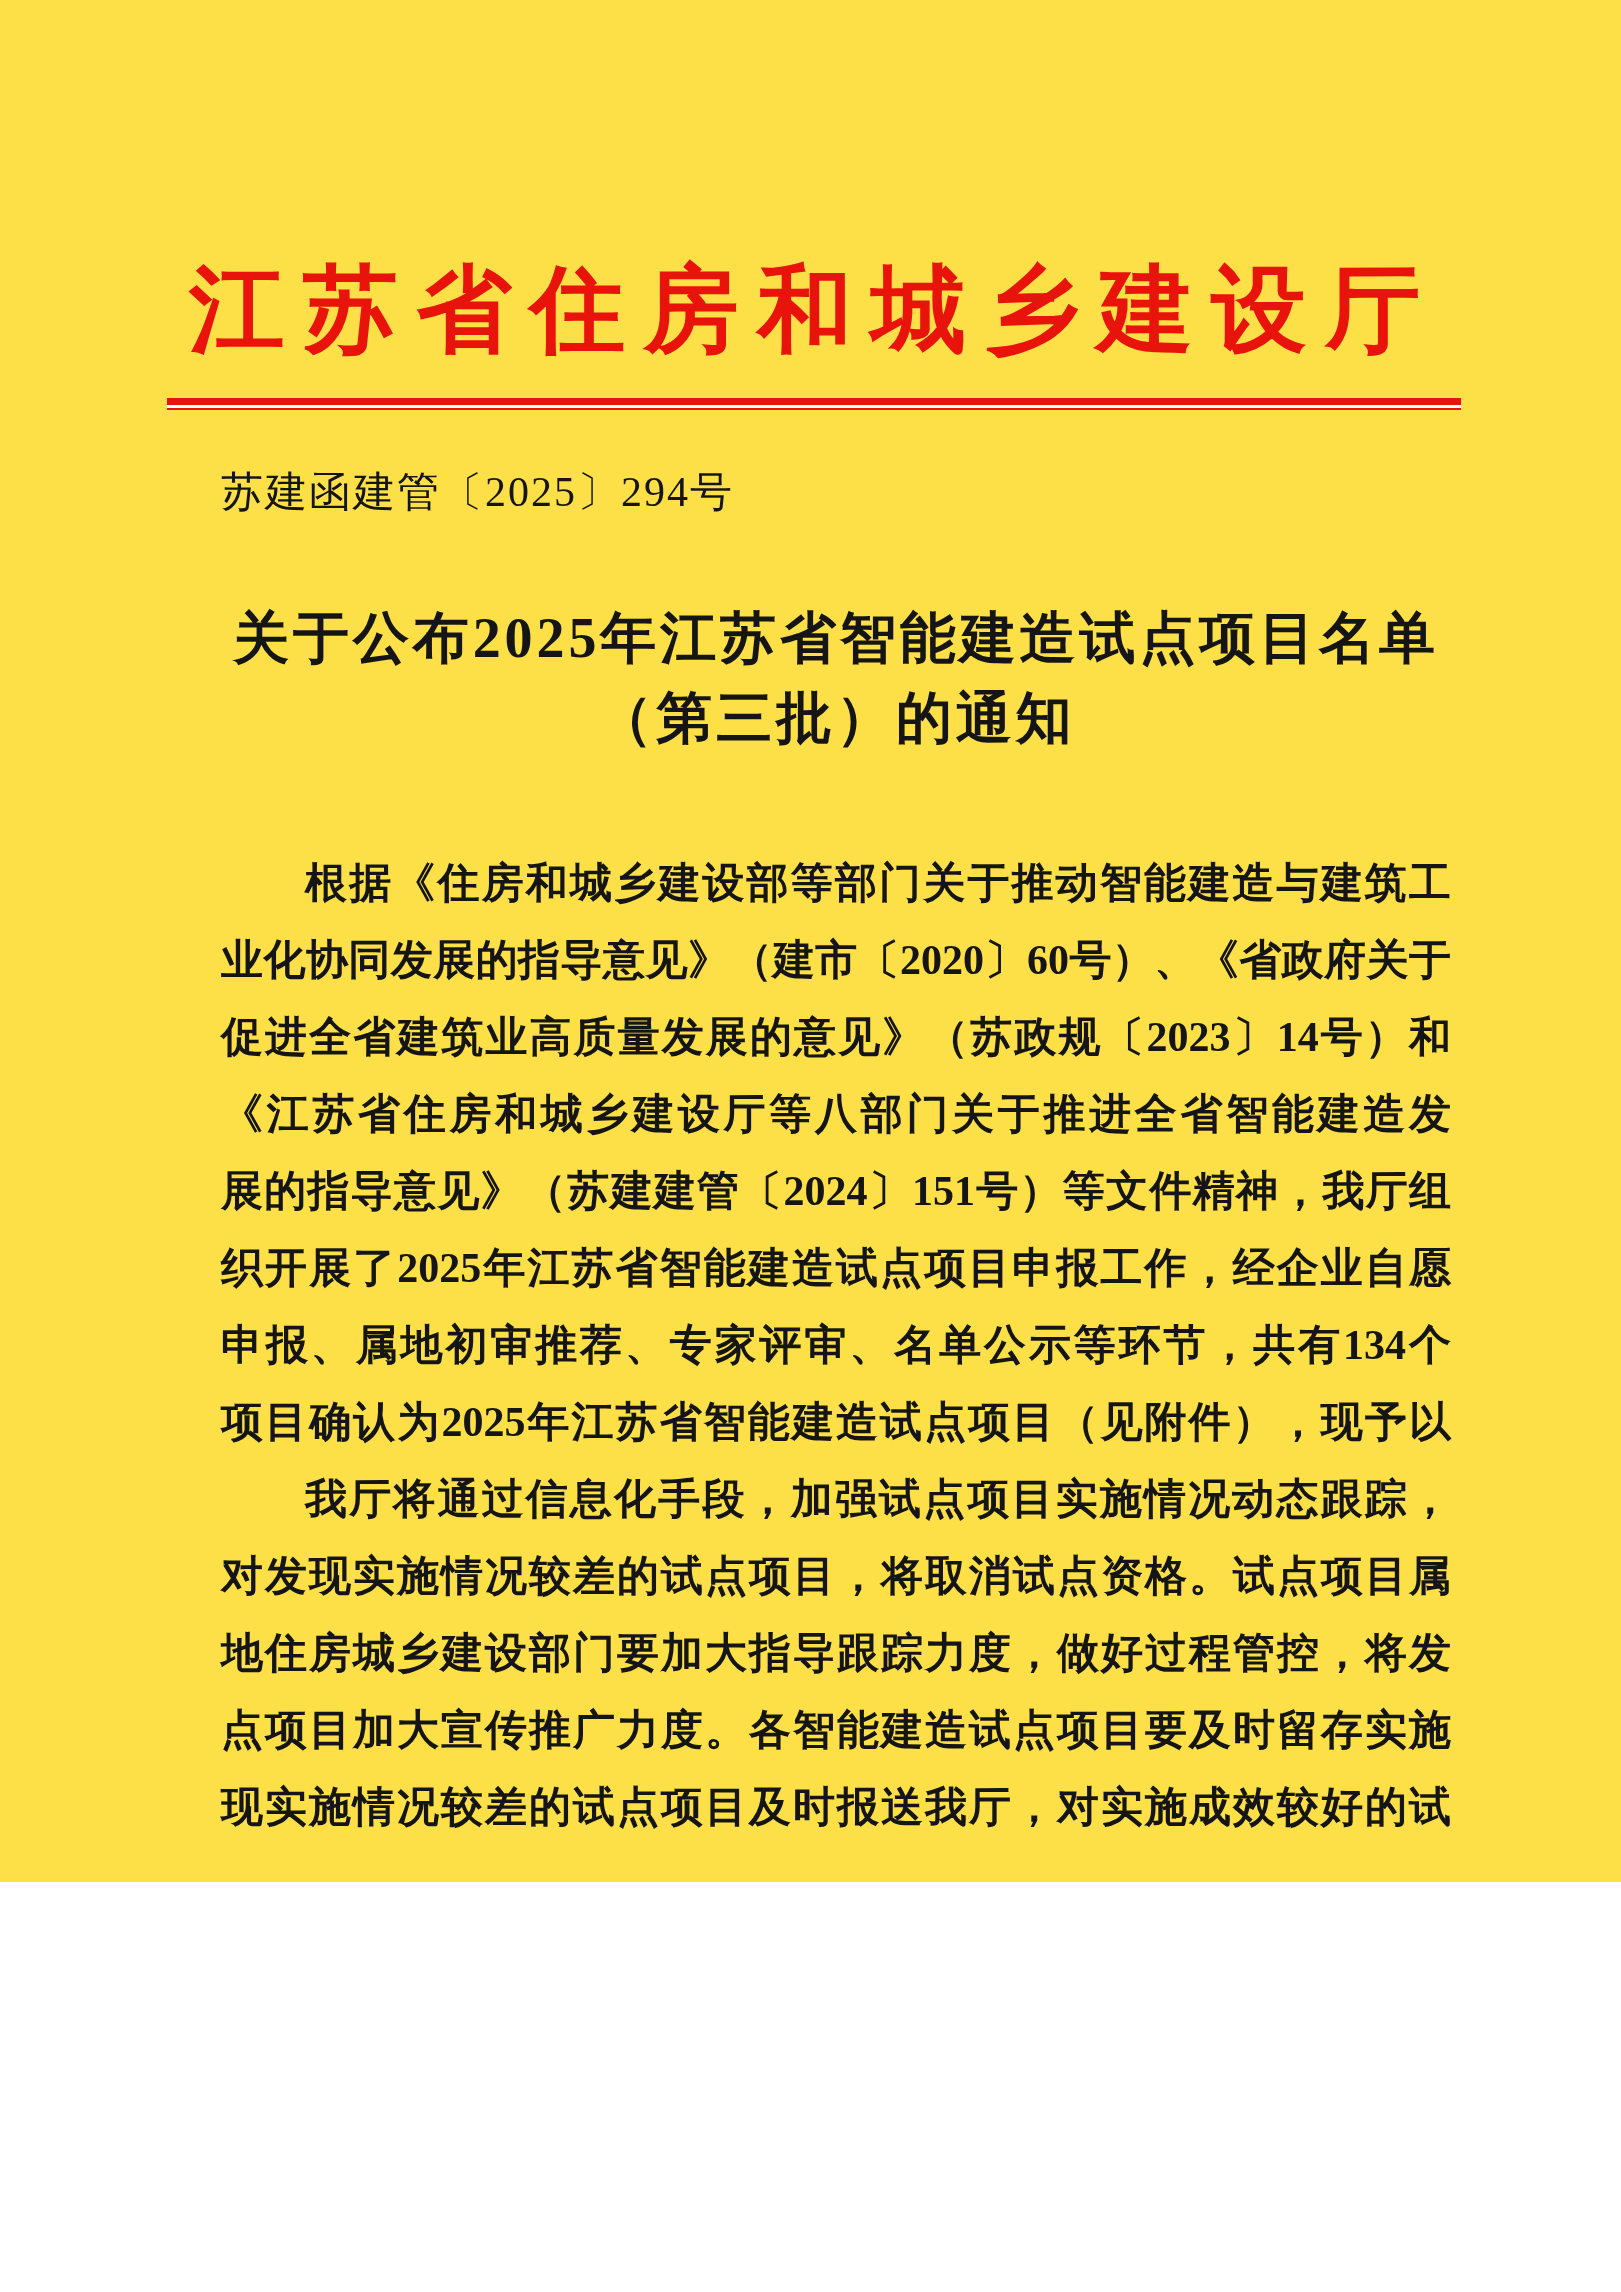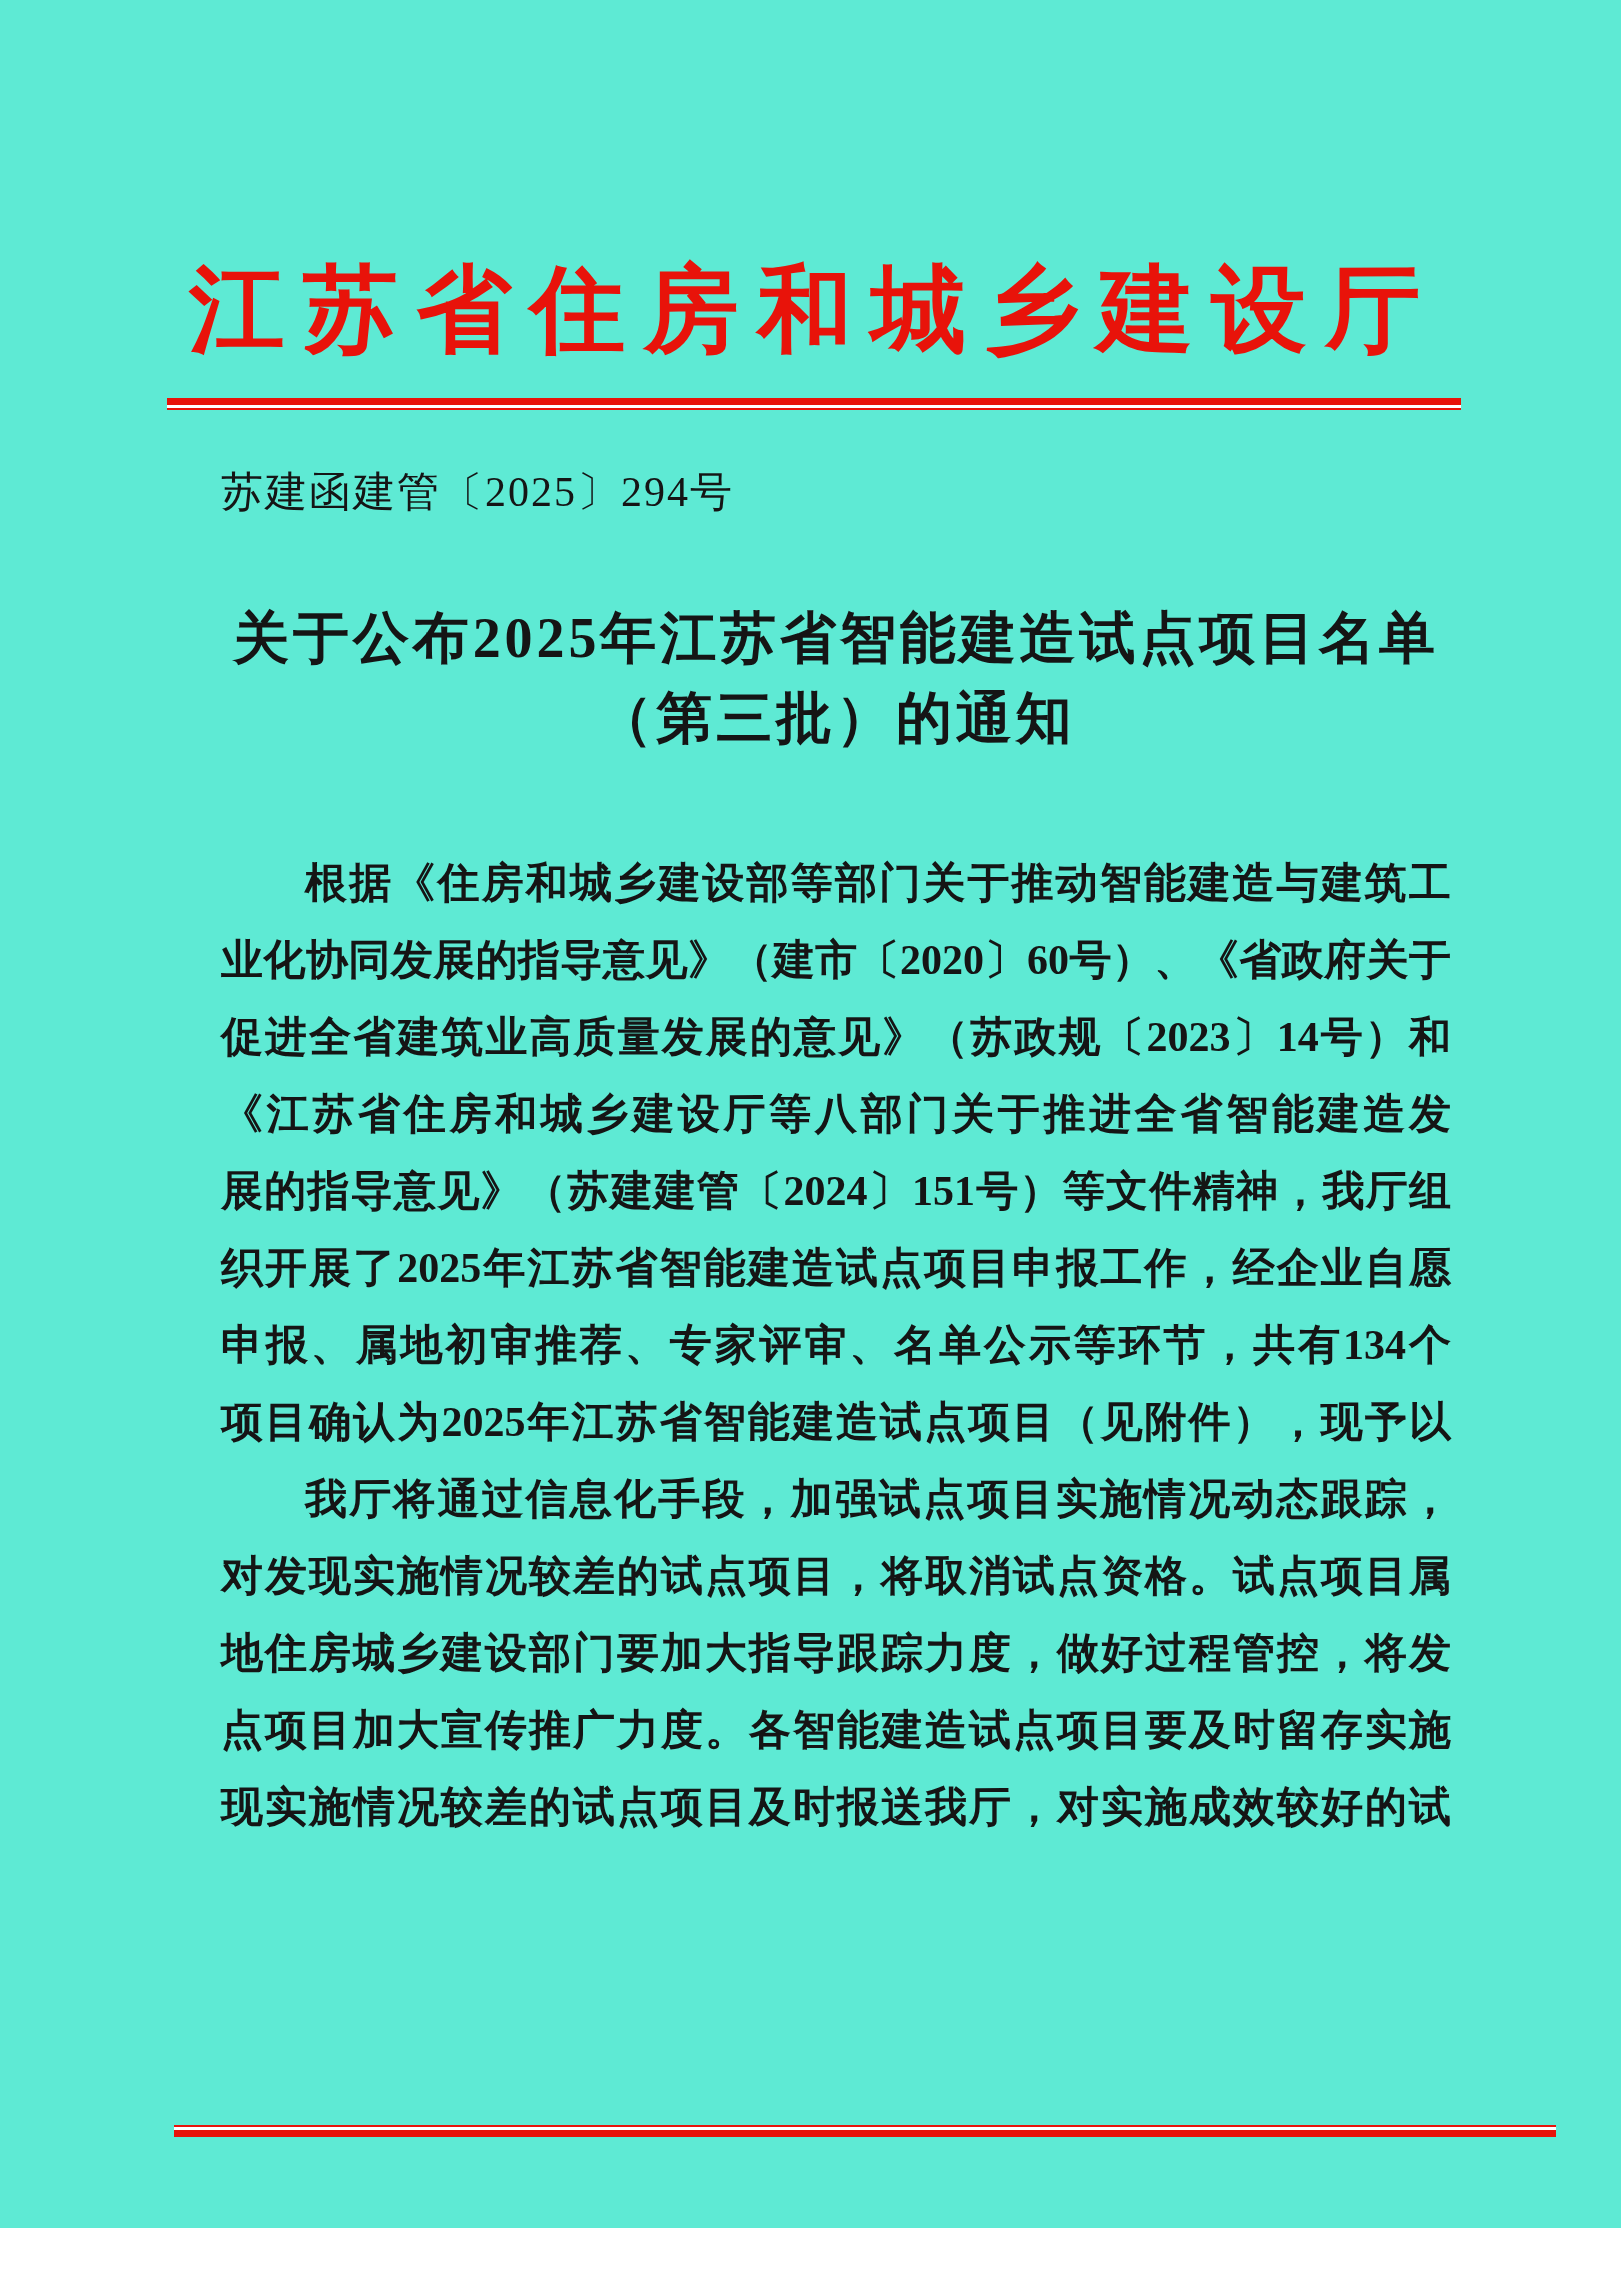--- a/index.html
+++ b/index.html
@@ -3,22 +3,22 @@
 <meta charset="utf-8">
 <style>
   html, body {
     margin: 0;
     padding: 0;
     background: #ffffff;
   }
   .page {
     position: relative;
     width: 1621px;
-    height: 2228px;
-    background: #5eead4;
+    height: 1882px;
+    background: #fde047;
     overflow: hidden;
     font-family: "Liberation Serif", "DejaVu Serif", serif;
     color: #151515;
   }
   .masthead {
     position: absolute;
     top: 247px;
     left: 167px;
     width: 1294px;
     height: 127px;

